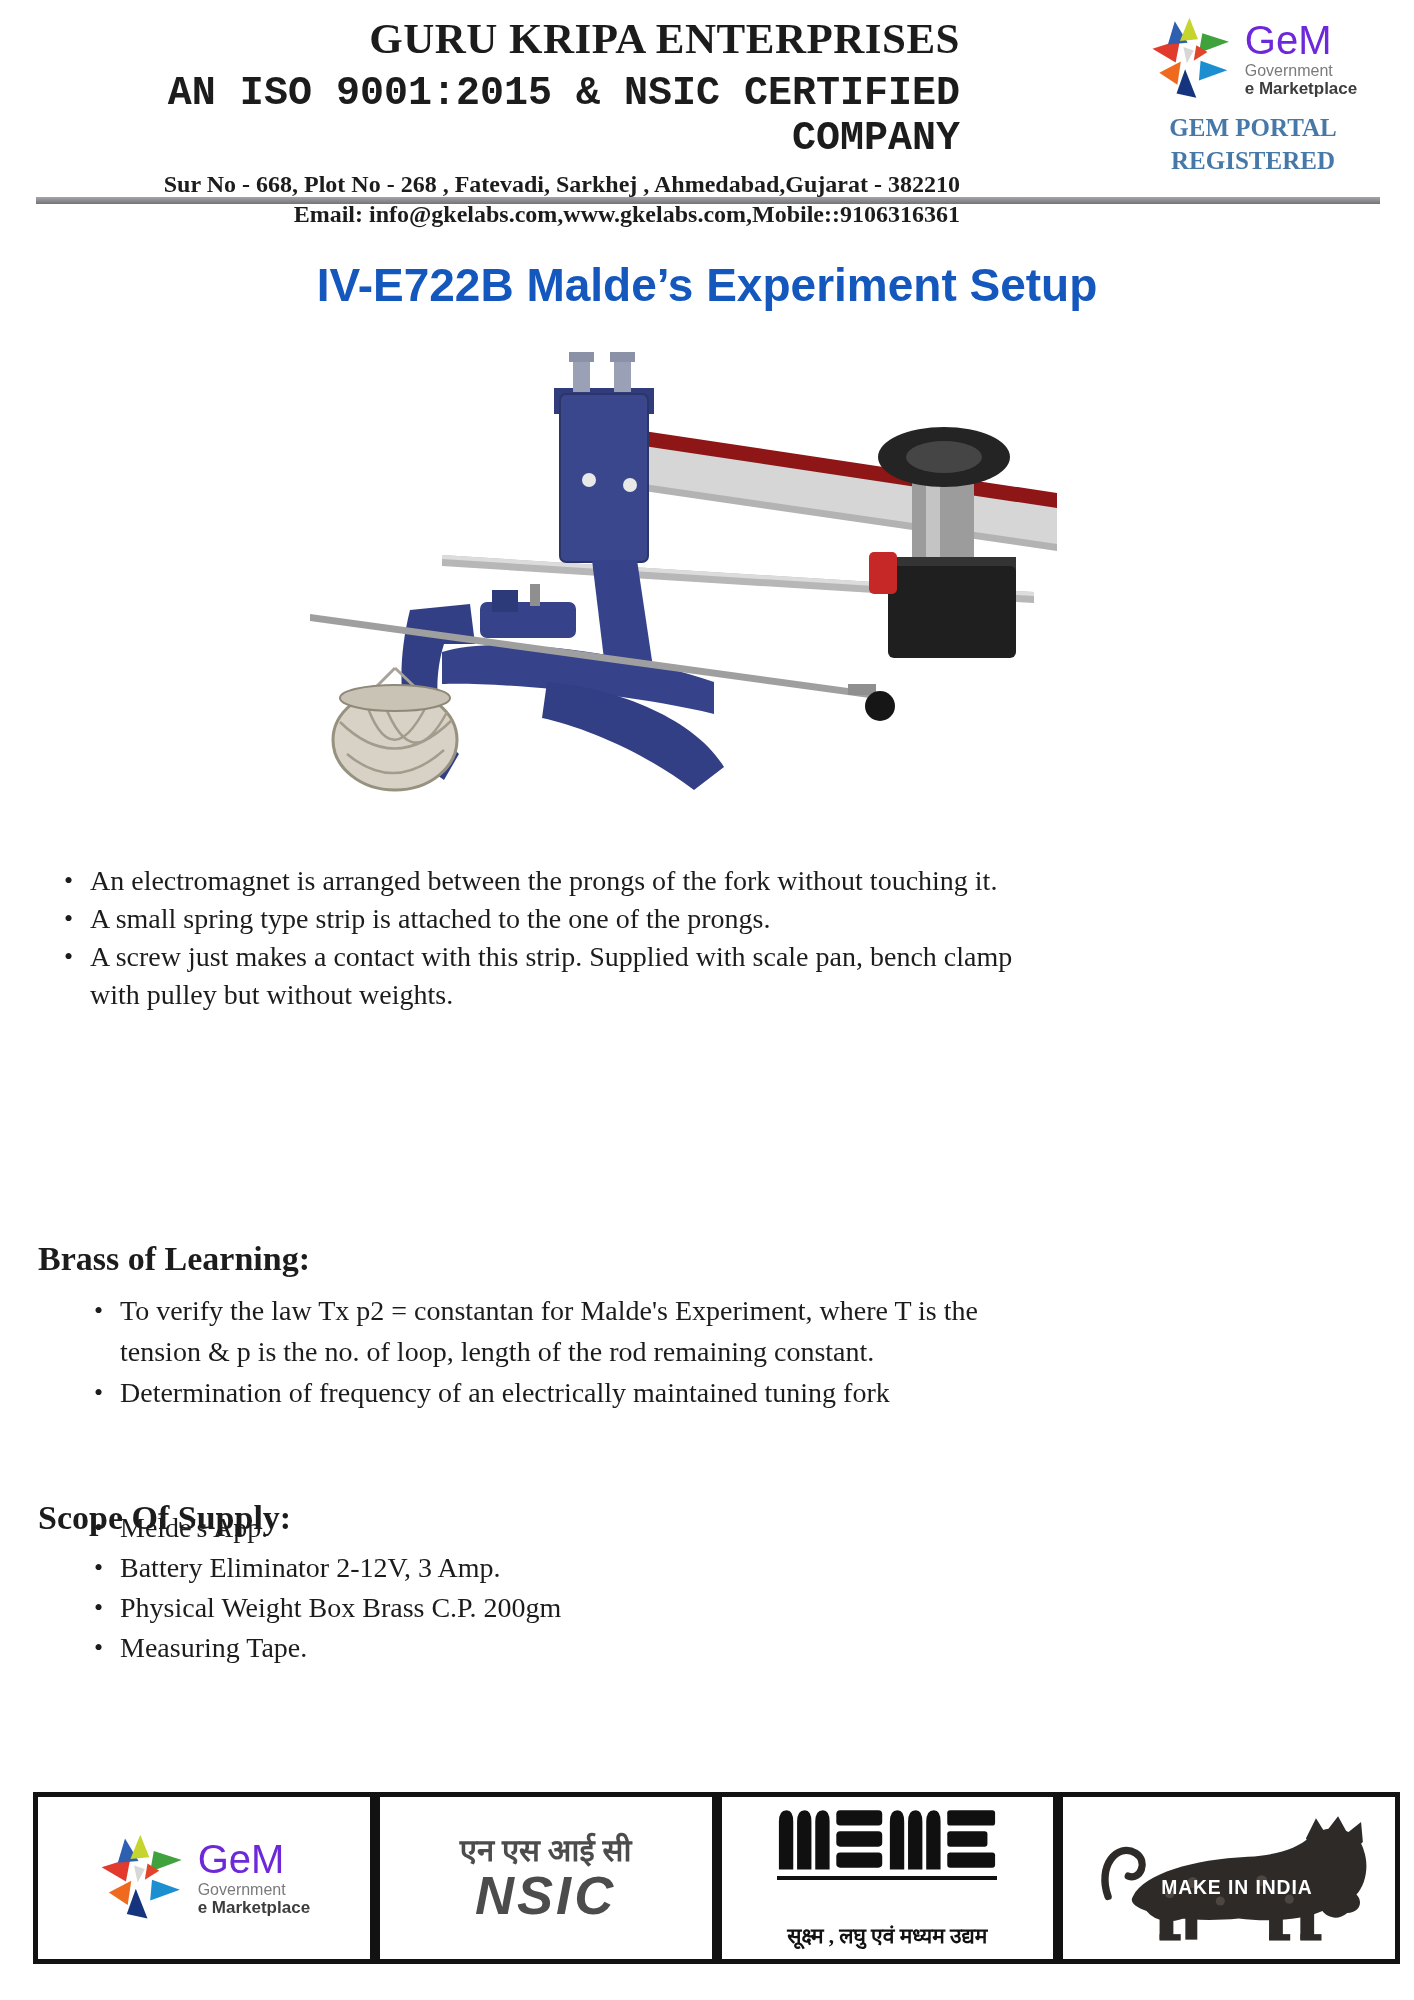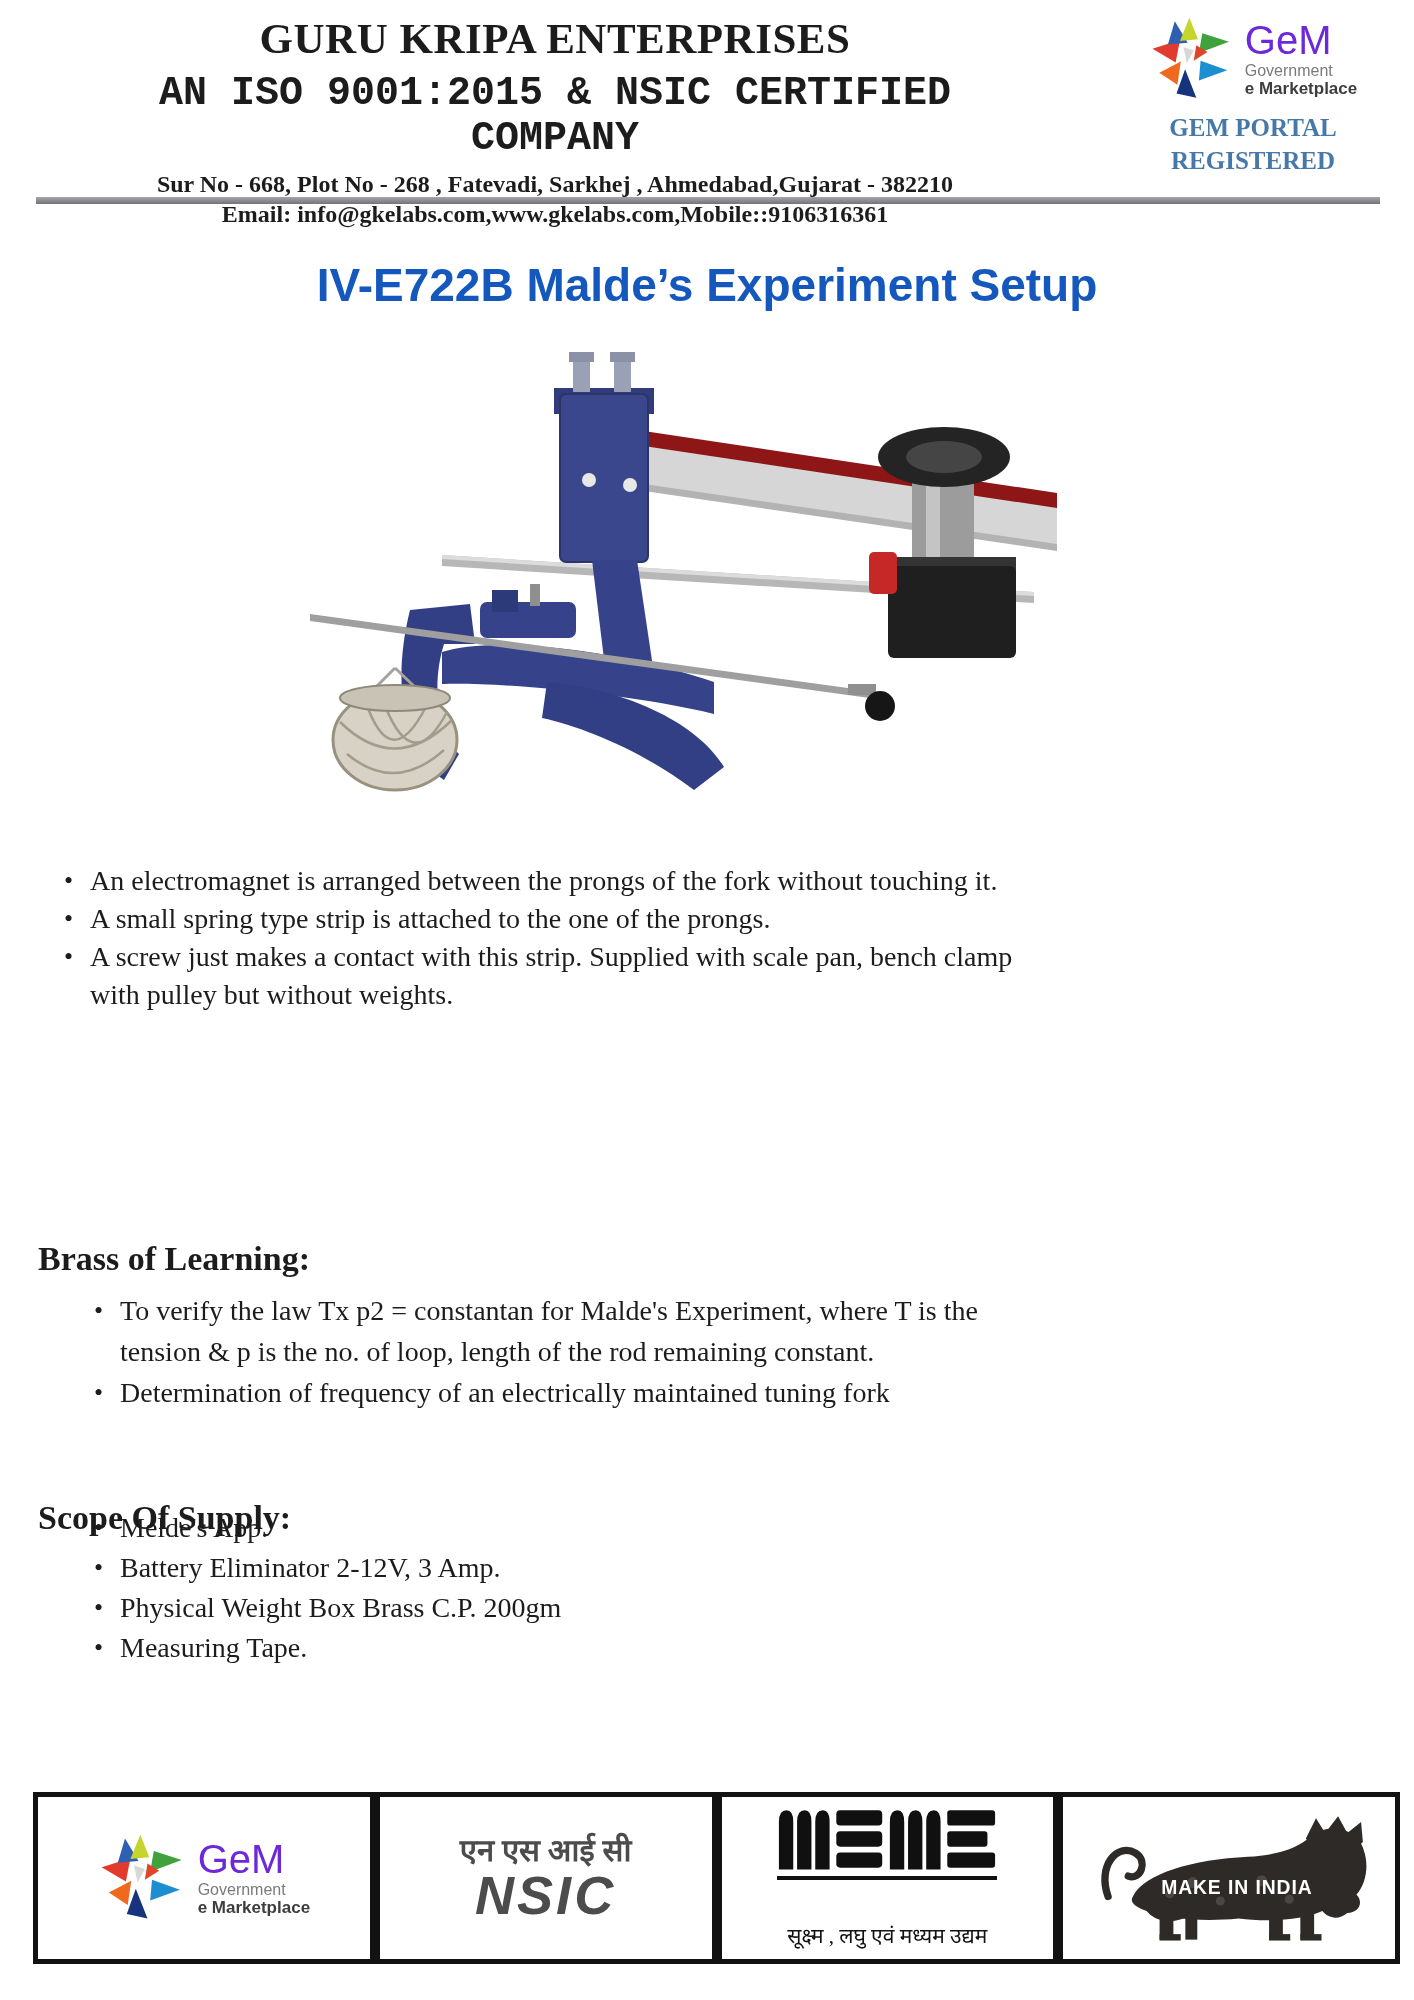--- a/index.html
+++ b/index.html
@@ -4,21 +4,21 @@
 <style>
   html,body{margin:0;padding:0;background:#e8e8e8;}
   .page{position:relative;width:1414px;height:2000px;margin:0 auto;background:#ffffff;overflow:hidden;
         font-family:"Liberation Serif",serif;color:#1c1c1c;}
 
   
   .ivesty{position:absolute;left:72px;top:10px;width:132px;text-align:center;}
   .ivesty svg{width:118px;height:114px;display:block;margin:0 auto;}
   .ivesty-label{font-family:"Liberation Sans",sans-serif;font-weight:700;font-size:28px;letter-spacing:1px;color:#0e0e0e;margin-top:1px;}
 
-  .co{position:absolute;left:150px;top:16px;width:810px;text-align:center;font-weight:700;}
+  .co{position:absolute;left:150px;top:16px;width:810px;text-align:right;font-weight:700;}
   .co-name{font-size:43px;letter-spacing:.5px;line-height:1.05;}
   .co-cert{font-size:40px;margin-top:10px;font-family:Liberation Mono, monospace;}
   .co-addr{font-size:24px;margin-top:10px;}
   .co-mail{font-size:24px;margin-top:3px;}
 
   .gemtop{position:absolute;left:1116px;top:16px;width:274px;text-align:center;}
   .gemtop-row{display:flex;align-items:center;justify-content:center;gap:10px;}
   .gem-star{width:90px;height:90px;}
   .gem-star.small{width:86px;height:86px;}
   .gem-text{text-align:left;font-family:"Liberation Sans",sans-serif;}
@@ -51,21 +51,21 @@
   .footer{position:absolute;left:33px;top:1792px;width:1367px;height:172px;display:flex;}
   .cell{flex:1;border:5px solid #121212;background:#fff;display:flex;flex-direction:column;
         align-items:center;justify-content:center;overflow:hidden;}
   .gemcell-row{display:flex;align-items:center;gap:10px;}
   .nsic{text-align:center;color:#4c4c4c;font-weight:700;}
   .nsic-hi{font-size:31px;line-height:1.1;}
   .nsic-en{font-family:"Liberation Sans",sans-serif;font-size:54px;font-style:italic;font-weight:700;letter-spacing:3px;line-height:1;}
   .msme{display:flex;flex-direction:column;align-items:center;}
   .msme svg{width:220px;height:64px;}
   .msme-rule{width:220px;height:4px;background:#111;margin:5px 0 6px;}
-  .msme-hi{font-size:21px;font-weight:400;color:#111;margin-top:35px;}
+  .msme-hi{font-size:21px;font-weight:700;color:#111;margin-top:35px;}
   .lioncell svg{width:305px;height:138px;}
 </style>
 </head>
 <body>
 
 <div class="page">
 
 
   <div class="co">
     <div class="co-name">GURU KRIPA ENTERPRISES</div>

